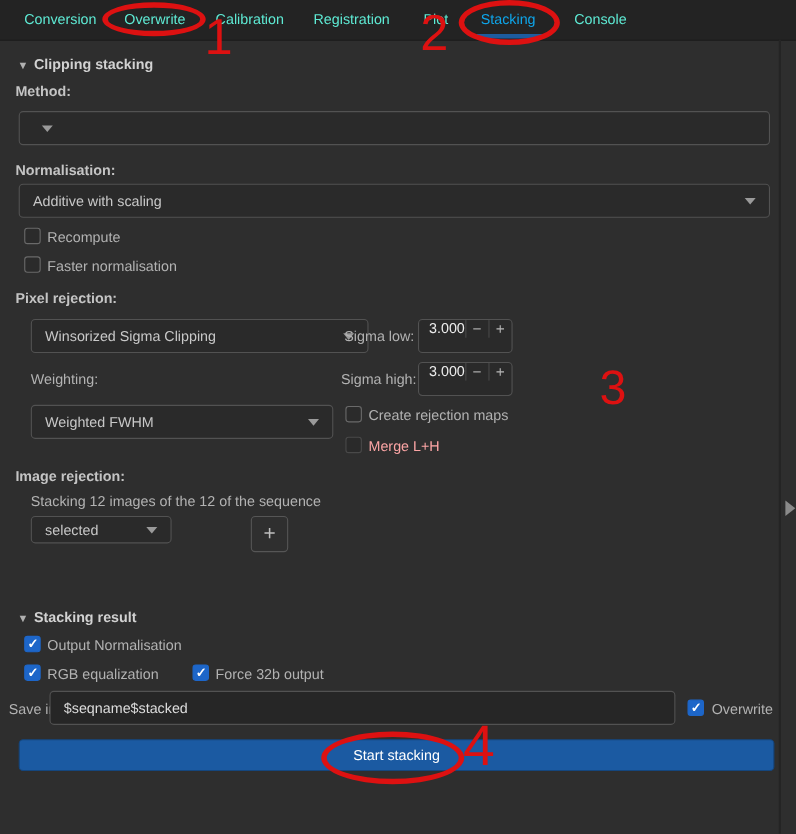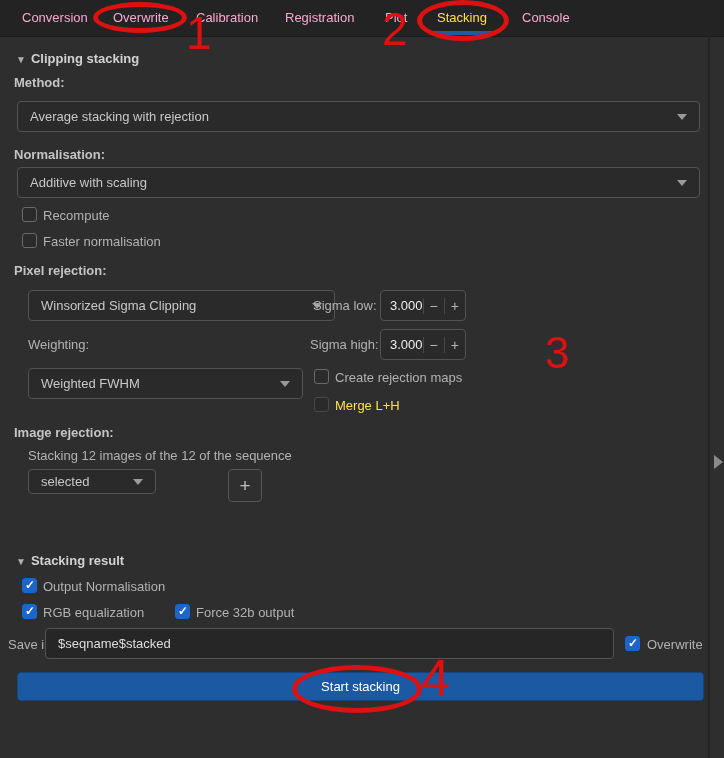--- a/index.html
+++ b/index.html
@@ -6,42 +6,42 @@
   body{
     width:724px;height:758px;position:relative;overflow:hidden;
     background:#2e2e2e;
     font-family:"Liberation Sans", sans-serif;
     -webkit-font-smoothing:antialiased;
   }
   .abs{position:absolute;}
 
   
   .tabbar{left:0;top:0;width:724px;height:36px;background:#232323;border-bottom:1px solid #1c1c1c;}
-  .tab{position:absolute;top:0;height:36px;line-height:36px;font-size:13px;color:#f9a8d4;cursor:default;white-space:nowrap;}
-  .tab.active{color:#fde047;}
+  .tab{position:absolute;top:0;height:36px;line-height:36px;font-size:13px;color:#5eead4;cursor:default;white-space:nowrap;}
+  .tab.active{color:#0ea5e9;}
   .tab-underline{position:absolute;left:433px;top:31px;width:62px;height:4px;background:#1d5c9f;border-radius:1px;}
 
   
   .hdr{font-size:13px;font-weight:bold;color:#d2d2d2;white-space:nowrap;}
   .hdr .tri{color:#b0b0b0;font-size:10px;margin-right:5px;}
   .lbl-b{font-size:13px;font-weight:bold;color:#c4c4c4;white-space:nowrap;}
   .lbl{font-size:13px;color:#b2b2b2;white-space:nowrap;}
-  .lbl.dim{color:#fde047;}
+  .lbl.dim{color:#fca5a5;}
 
   .dd{
     background:#2a2a2a;border:1px solid #525252;border-radius:4px;
     color:#c8c8c8;font-size:13px;display:flex;align-items:center;
     padding:0 12px;box-sizing:border-box;
   }
   .dd .txt{flex:1;overflow:hidden;white-space:nowrap;}
   .arrow{width:0;height:0;border-left:5px solid transparent;border-right:5px solid transparent;border-top:6px solid #9a9a9a;margin-left:8px;flex:none;}
 
   .spin{
     background:#2a2a2a;border:1px solid #525252;border-radius:4px;
-    display:flex;align-items:center;box-sizing:border-box;overflow:hidden;
+    display:flex;align-items:flex-start;box-sizing:border-box;overflow:hidden;
   }
   .spin .val{flex:1;color:#ececec;font-size:13px;display:flex;align-items:center;padding-left:9px;}
   .spin .sbtn{width:22px;border-left:1px solid #484848;color:#b5b5b5;font-size:14px;display:flex;align-items:center;justify-content:center;}
 
   .cb{
     position:absolute;width:15px;height:15px;border:1px solid #6a6a6a;border-radius:3px;
     background:#2b2b2b;box-sizing:border-box;
   }
   .cb[data-checked="true"]{background:#1d66c9;border-color:#1d66c9;}
   .cb[data-checked="true"]::after{
@@ -90,21 +90,20 @@
   <div class="tab" style="left:522px">Console</div>
   <div class="tab-underline"></div>
 </div>
 
 <div class="abs hdr" style="left:16px;top:51px">
   <span class="tri">▼</span><span>Clipping stacking</span>
 </div>
 
 <div class="abs lbl-b" style="left:14px;top:75px">Method:</div>
 <div class="abs dd" style="left:17px;top:101px;width:683px;height:31px">
-  <span class="txt">Average stacking with rejection</span>
   <span class="arrow"></span>
 </div>
 
 <div class="abs lbl-b" style="left:14px;top:147px">Normalisation:</div>
 <div class="abs dd" style="left:17px;top:167px;width:683px;height:31px">
   <span class="txt">Additive with scaling</span>
   <span class="arrow"></span>
 </div>
 
 <span class="cb" style="left:22px;top:207px" data-checked="false"></span>

